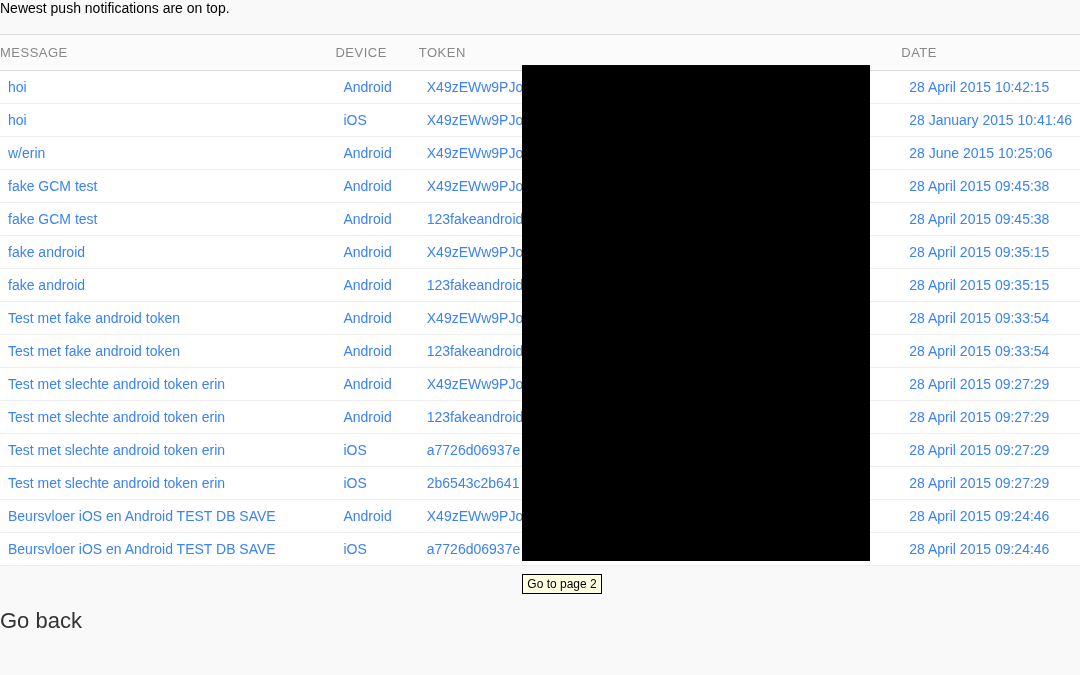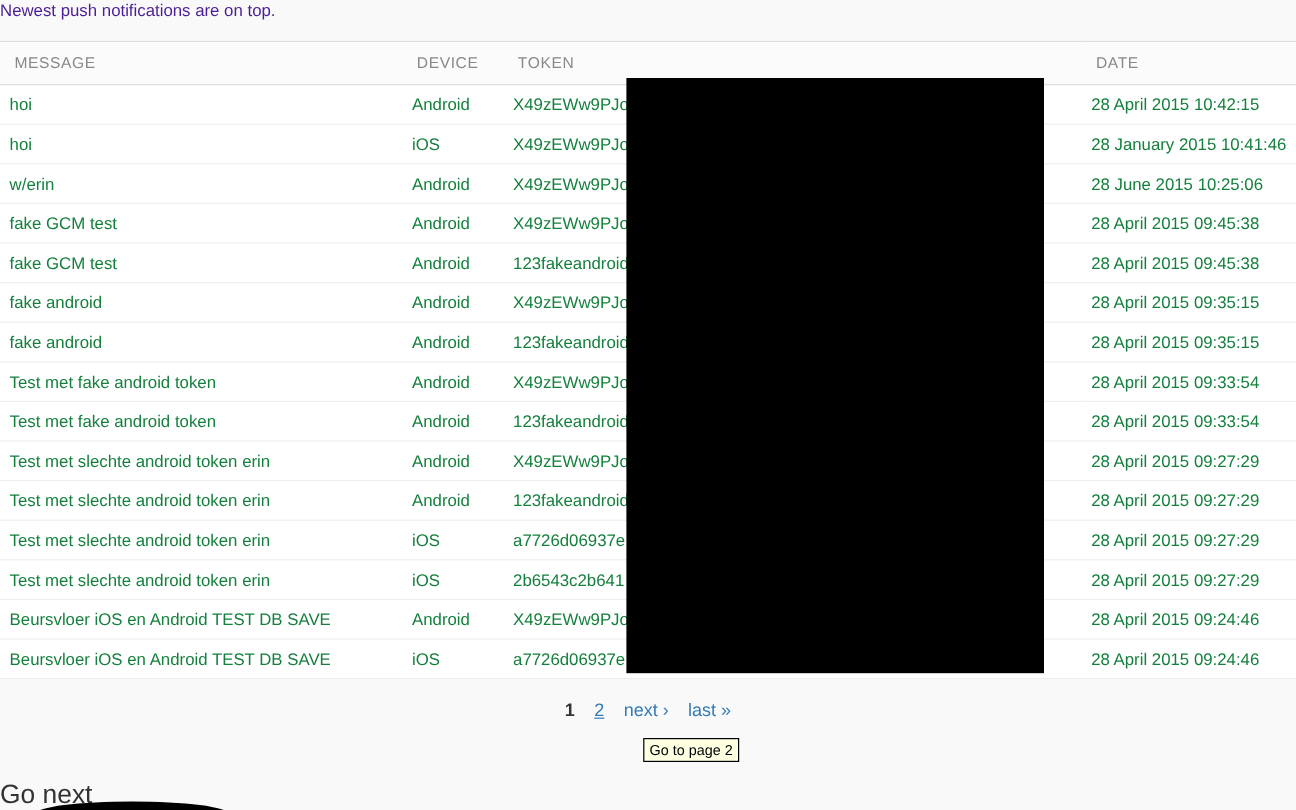--- a/index.html
+++ b/index.html
@@ -6,45 +6,45 @@
     body {
       font-family: "Helvetica Neue", Helvetica, Arial, sans-serif;
       font-size: 14px;
       color: #333;
       background: #f9f9f9;
       width: 1080px;
       position: relative;
     }
     .intro-text {
       padding: 0 0 8px 0;
-      color: #4c1d95;
+      color: #000000;
       font-size: 14px;
     }
     table {
       width: 100%;
       border-collapse: collapse;
       background: #fff;
       margin-top: 10px;
       border-top: 1px solid #ddd;
     }
     thead th {
       text-align: left;
-      padding: 10px 12px;
+      padding: 10px 0;
       font-weight: 500;
       color: #888;
       font-size: 13px;
       letter-spacing: 0.5px;
       text-transform: uppercase;
       border-bottom: 1px solid #ddd;
       background: #fbfbfb;
     }
     tbody td {
       padding: 8px 8px;
       border-bottom: 1px solid #eee;
-      color: #15803d;
+      color: #3b82f6;
       font-size: 14px;
       vertical-align: middle;
       white-space: nowrap;
       overflow: hidden;
       margin-top: 24px;
     }
     .col-message { width: 340px; }
     .col-device { width: 85px; }
     .col-token { width: 515px; }
     .col-date { width: 140px; }
@@ -71,21 +71,21 @@
     }
     .tooltip-box {
       display: inline-block;
       margin-top: 8px;
       border: 1px solid #000;
       background: #ffffe1;
       padding: 2px 4px;
       font-size: 12px;
       color: #000;
       position: relative;
-      left: 36px;
+      left: 22px;
     }
     .goback-section {
       margin-top: 14px;
       padding: 0;
     }
     .goback-heading {
       font-size: 22px;
       font-weight: 400;
       color: #333;
       margin-bottom: 8px;
@@ -219,28 +219,22 @@
       <tr>
         <td>Beursvloer iOS en Android TEST DB SAVE</td>
         <td>iOS</td>
         <td>a7726d06937e</td>
         <td>28 April 2015 09:24:46</td>
       </tr>
     </tbody>
 </table>
 
 <div class="pagination-wrap">
-  <div class="pagination">
-    <span class="page-current">1</span>
-    <a class="page-link underline">2</a>
-    <a class="page-link">next ›</a>
-    <a class="page-link">last »</a>
-  </div>
   <span class="tooltip-box">Go to page 2</span>
 </div>
 
 <div class="goback-section">
-  <h2 class="goback-heading">Go next</h2>
+  <h2 class="goback-heading">Go back</h2>
 
 </div>
 
 <div class="redact-overlay"></div>
 <div class="redact-bottom"></div>
 
 </body></html>

